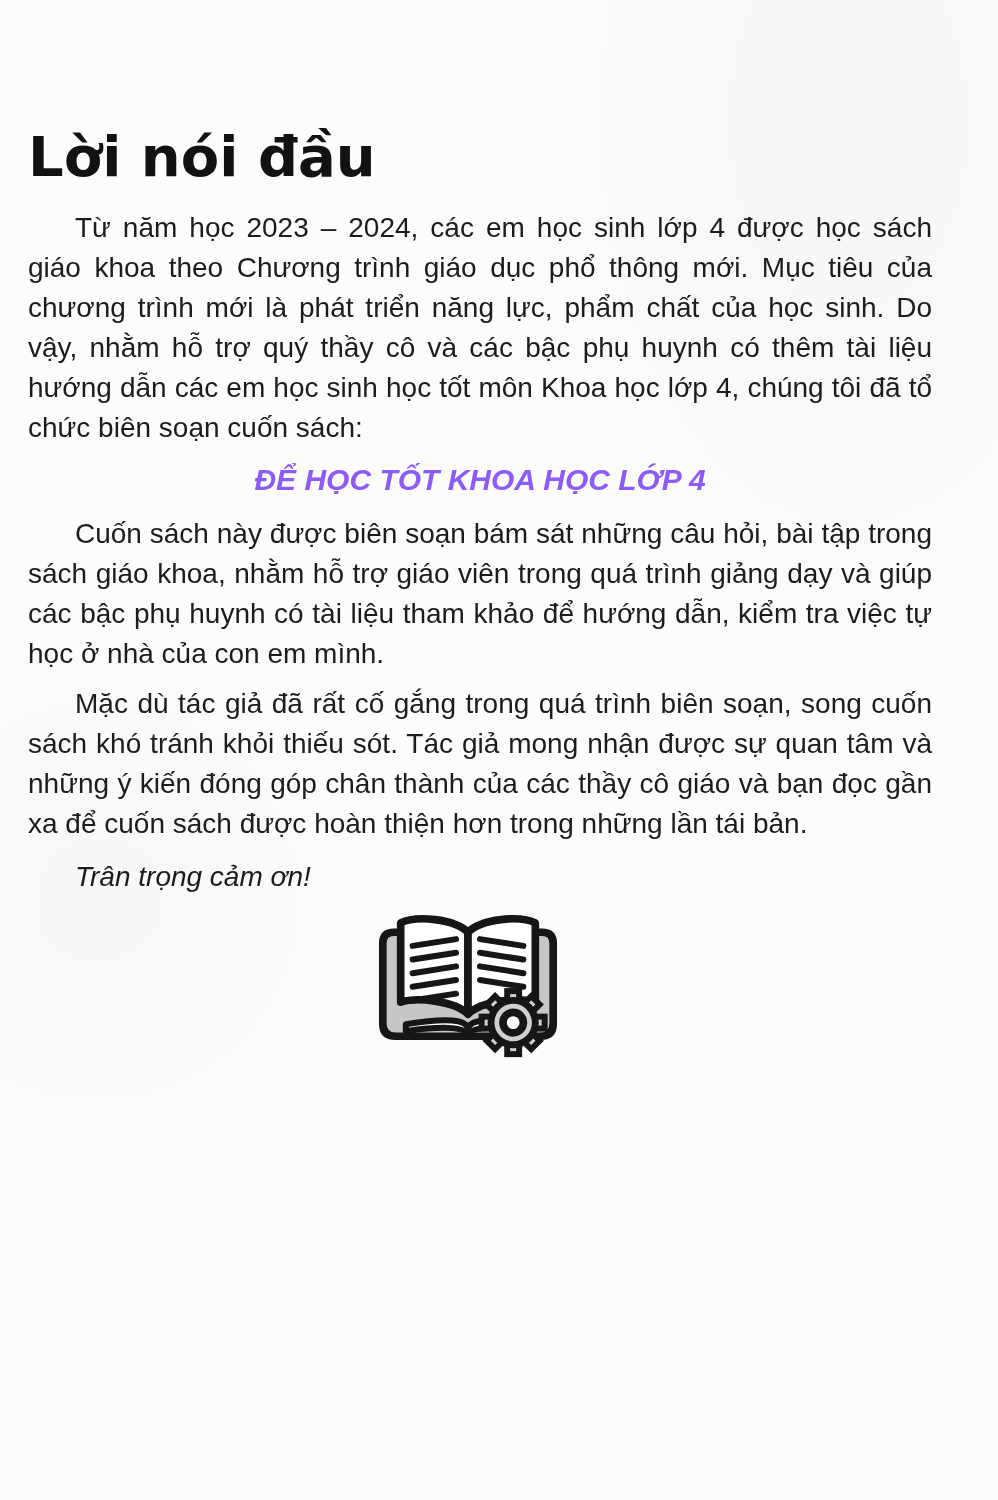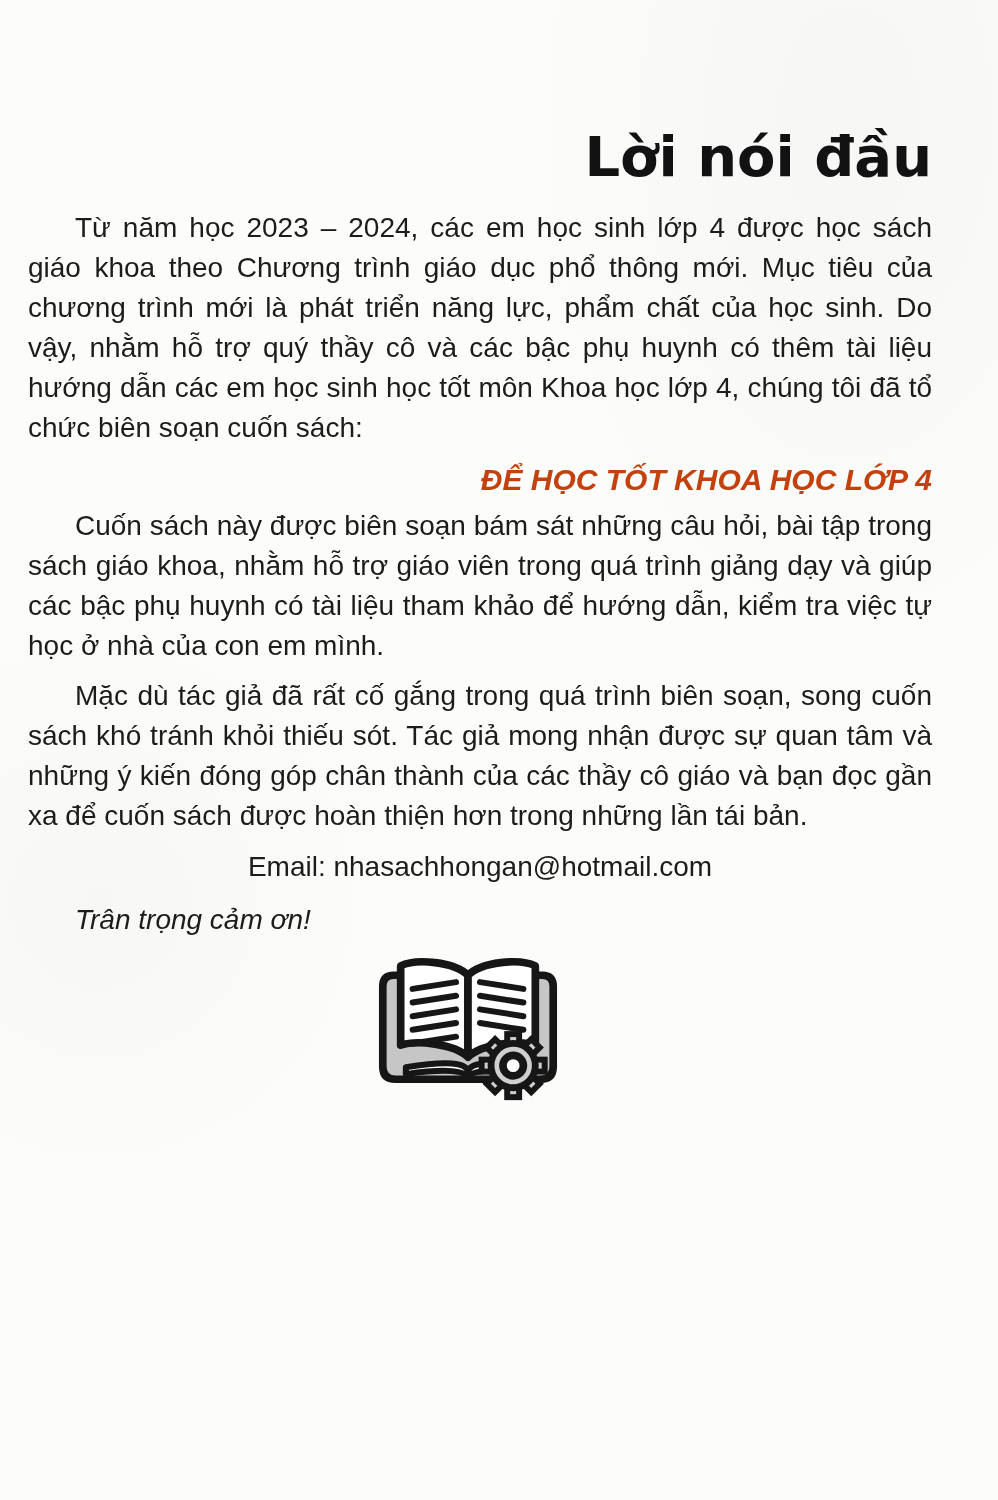--- a/index.html
+++ b/index.html
@@ -16,21 +16,21 @@
     overflow: hidden;
   }
   .page {
     position: relative;
     width: 998px;
     height: 1500px;
     padding: 0 66px 0 28px;
   }
   .page-title {
     margin-top: 122px;
-    text-align: right;
+    text-align: left;
     font-family: "DejaVu Sans", sans-serif;
     font-weight: bold;
     font-size: 56px;
     line-height: 70px;
     letter-spacing: 0px;
     color: #121212;
   }
   .para {
     margin-top: 16px;
     font-size: 28px;
@@ -38,29 +38,29 @@
     text-align: justify;
     text-indent: 47px;
     color: #1c1c1c;
   }
   .greeting {
     margin-top: 48px;
     font-style: italic;
   }
   .book-title {
     margin-top: 10px;
-    text-align: right;
+    text-align: center;
     font-weight: bold;
     font-style: italic;
     font-size: 30px;
     line-height: 44px;
     text-indent: 0;
-    color: #c2410c;
+    color: #8b5cf6;
   }
-  .para-tight { margin-top: 4px; }
+  .para-tight { margin-top: 12px; }
   .para-loose { margin-top: 10px; }
   .contact-line { margin-top: 18px; }
   .bold { font-weight: bold; }
   .centered-line {
     margin-top: 11px;
     font-size: 28px;
     line-height: 40px;
     text-align: center;
     text-indent: 0;
   }
@@ -99,21 +99,20 @@
   <p class="para">Từ năm học 2023 – 2024, các em học sinh lớp 4 được học sách giáo khoa theo Chương trình giáo dục phổ thông mới. Mục tiêu của chương trình mới là phát triển năng lực, phẩm chất của học sinh. Do vậy, nhằm hỗ trợ quý thầy cô và các bậc phụ huynh có thêm tài liệu hướng dẫn các em học sinh học tốt môn Khoa học lớp 4, chúng tôi đã tổ chức biên soạn cuốn sách:</p>
 
   <p class="book-title">ĐỂ HỌC TỐT KHOA HỌC LỚP 4</p>
 
   <p class="para para-tight">Cuốn sách này được biên soạn bám sát những câu hỏi, bài tập trong sách giáo khoa, nhằm hỗ trợ giáo viên trong quá trình giảng dạy và giúp các bậc phụ huynh có tài liệu tham khảo để hướng dẫn, kiểm tra việc tự học ở nhà của con em mình.</p>
 
   <p class="para para-loose">Mặc dù tác giả đã rất cố gắng trong quá trình biên soạn, song cuốn sách khó tránh khỏi thiếu sót. Tác giả mong nhận được sự quan tâm và những ý kiến đóng góp chân thành của các thầy cô giáo và bạn đọc gần xa để cuốn sách được hoàn thiện hơn trong những lần tái bản.</p>
 
 
 
-  <p class="centered-line">Email: nhasachhongan@hotmail.com</p>
 
   <p class="thanks">Trân trọng cảm ơn!</p>
 
 
   <div class="icon-wrap">
     <svg width="196" height="158" viewBox="0 0 230 184">
 
       <path d="M36,36 h-8 q-13,0 -13,13 v94 q0,15 15,15 h170 q15,0 15,-15 v-94 q0,-13 -13,-13 h-8" fill="#c6c6c6" stroke="#161616" stroke-width="9" stroke-linejoin="round" stroke-linecap="round"></path>
 
       <path d="M42,144 q72,-12 73,6 q1,-18 73,-6 v8 q-72,-10 -73,6 q-1,-16 -73,-6 z" fill="#ffffff" stroke="#161616" stroke-width="7" stroke-linejoin="round"></path>

